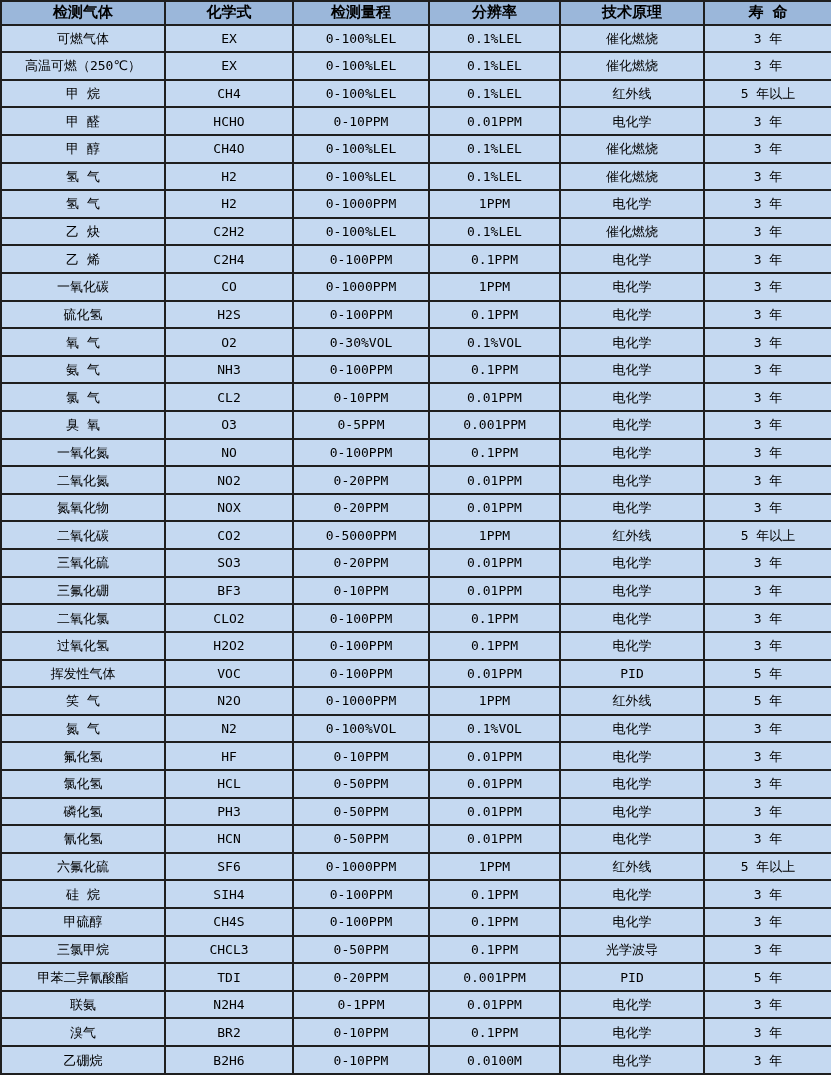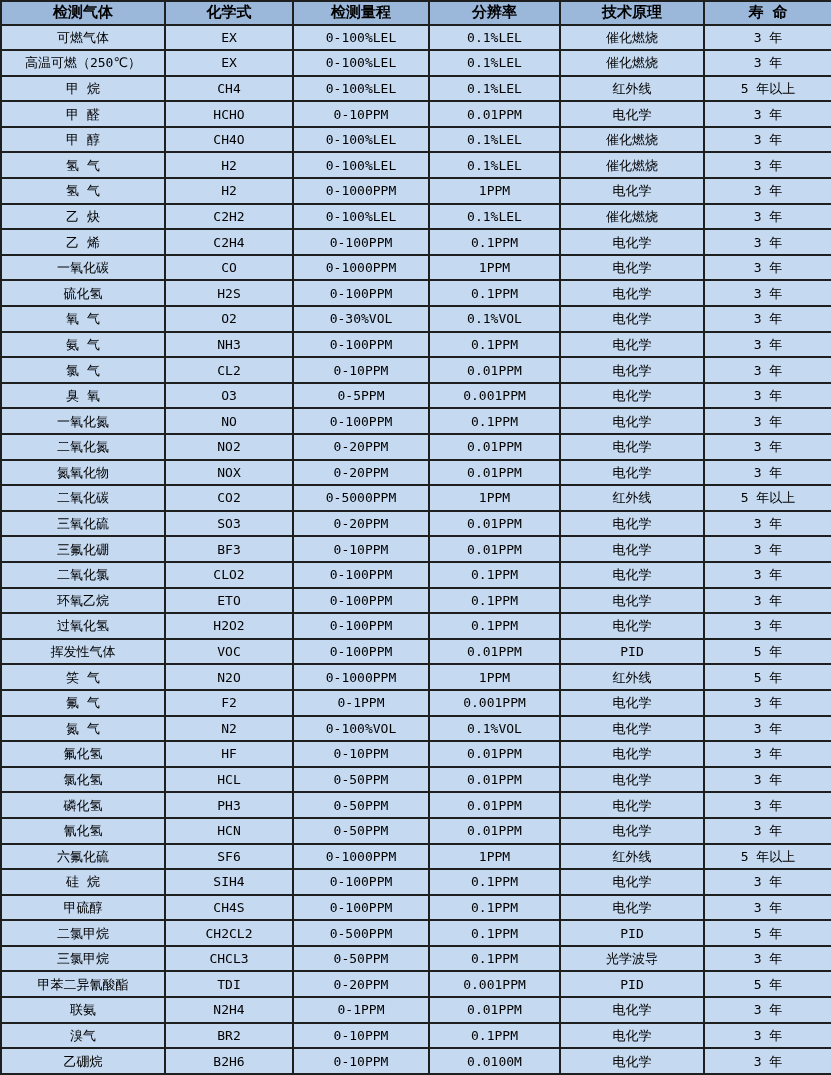--- a/index.html
+++ b/index.html
@@ -235,28 +235,20 @@
         </tr>
         <tr>
           <td>二氧化氯</td>
           <td>CLO2</td>
           <td>0-100PPM</td>
           <td>0.1PPM</td>
           <td>电化学</td>
           <td>3 年</td>
         </tr>
         <tr>
-          <td>环氧乙烷</td>
-          <td>ETO</td>
-          <td>0-100PPM</td>
-          <td>0.1PPM</td>
-          <td>电化学</td>
-          <td>3 年</td>
-        </tr>
-        <tr>
           <td>过氧化氢</td>
           <td>H2O2</td>
           <td>0-100PPM</td>
           <td>0.1PPM</td>
           <td>电化学</td>
           <td>3 年</td>
         </tr>
         <tr>
           <td>挥发性气体</td>
           <td>VOC</td>
@@ -265,28 +257,20 @@
           <td>PID</td>
           <td>5 年</td>
         </tr>
         <tr>
           <td>笑 气</td>
           <td>N2O</td>
           <td>0-1000PPM</td>
           <td>1PPM</td>
           <td>红外线</td>
           <td>5 年</td>
-        </tr>
-        <tr>
-          <td>氟 气</td>
-          <td>F2</td>
-          <td>0-1PPM</td>
-          <td>0.001PPM</td>
-          <td>电化学</td>
-          <td>3 年</td>
         </tr>
         <tr>
           <td>氮 气</td>
           <td>N2</td>
           <td>0-100%VOL</td>
           <td>0.1%VOL</td>
           <td>电化学</td>
           <td>3 年</td>
         </tr>
         <tr>
@@ -337,28 +321,20 @@
           <td>电化学</td>
           <td>3 年</td>
         </tr>
         <tr>
           <td>甲硫醇</td>
           <td>CH4S</td>
           <td>0-100PPM</td>
           <td>0.1PPM</td>
           <td>电化学</td>
           <td>3 年</td>
-        </tr>
-        <tr>
-          <td>二氯甲烷</td>
-          <td>CH2CL2</td>
-          <td>0-500PPM</td>
-          <td>0.1PPM</td>
-          <td>PID</td>
-          <td>5 年</td>
         </tr>
         <tr>
           <td>三氯甲烷</td>
           <td>CHCL3</td>
           <td>0-50PPM</td>
           <td>0.1PPM</td>
           <td>光学波导</td>
           <td>3 年</td>
         </tr>
         <tr>

